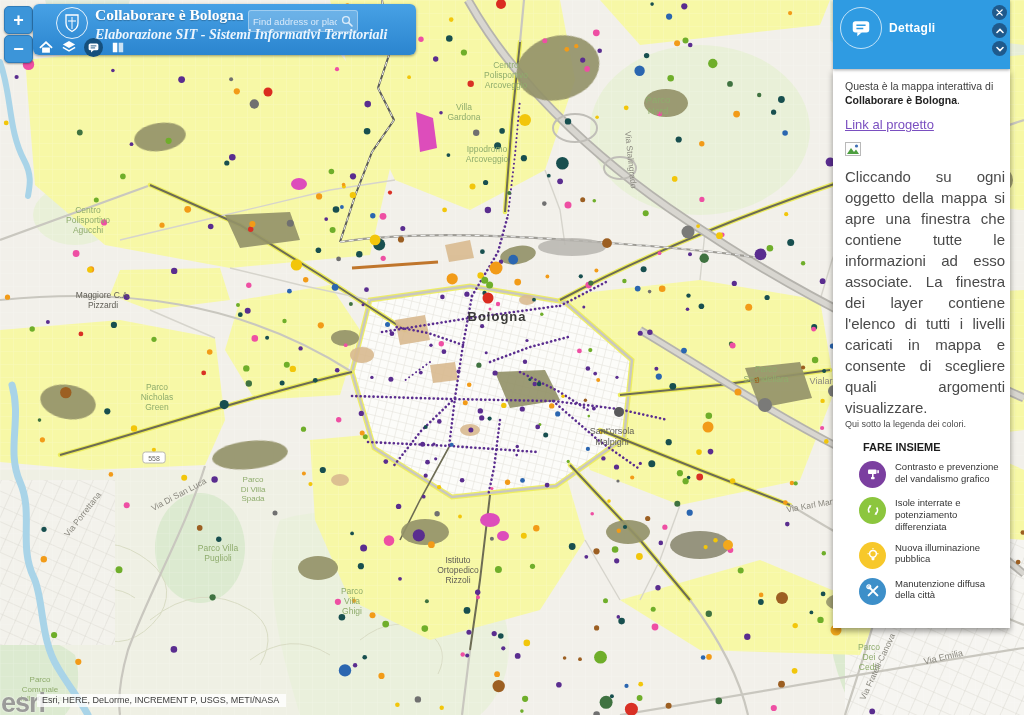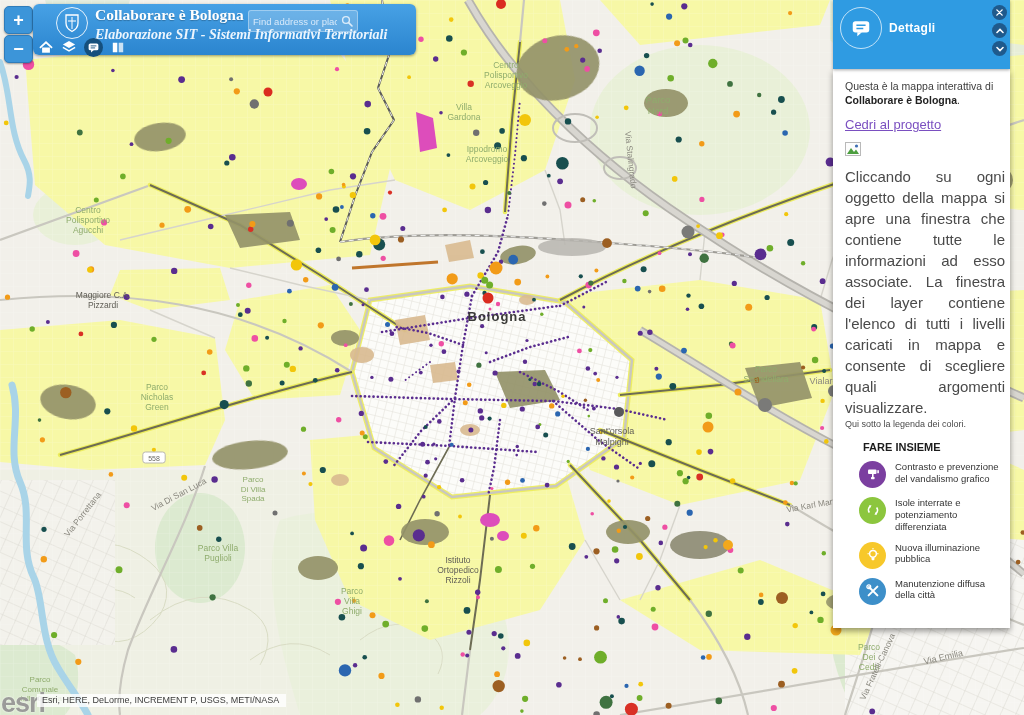--- a/index.html
+++ b/index.html
@@ -870,21 +870,21 @@
           <svg width="8" height="6" viewBox="0 0 8 6">
               <path d="M1,1.5 L4,4.5 L7,1.5" fill="none" stroke="#fff" stroke-width="1.6" stroke-linecap="round"></path>
             </svg>
         </div>
       </div>
     </div>
 
     <div class="p-body">
       <p class="p-intro"><span>Questa è la mappa interattiva di</span><br>
          <b>Collaborare è Bologna</b><span>.</span></p>
-      <a class="p-link">Cedri al progetto</a>
+      <a class="p-link">Link al progetto</a>
       <div class="brokenimg">
         <svg width="16" height="14" viewBox="0 0 16 14">
           <rect x="0.5" y="0.5" width="15" height="13" fill="#fdfdfd" stroke="#b9b9b9"></rect>
           <path d="M2,12 L6,6 L9,10 L11,7.5 L14,12 Z" fill="#4c9e3f"></path>
           <circle cx="11.5" cy="4" r="1.6" fill="#3f6fb5"></circle>
         </svg>
       </div>
       <p class="p-desc">Cliccando su ogni oggetto della mappa si apre una finestra che contiene tutte le informazioni ad esso associate. La finestra dei layer contiene l'elenco di tutti i livelli caricati in mappa e consente di scegliere quali argomenti visualizzare.</p>
       <p class="p-desc2">Qui sotto la legenda dei colori.</p>
       <div class="l-title">FARE INSIEME</div>

